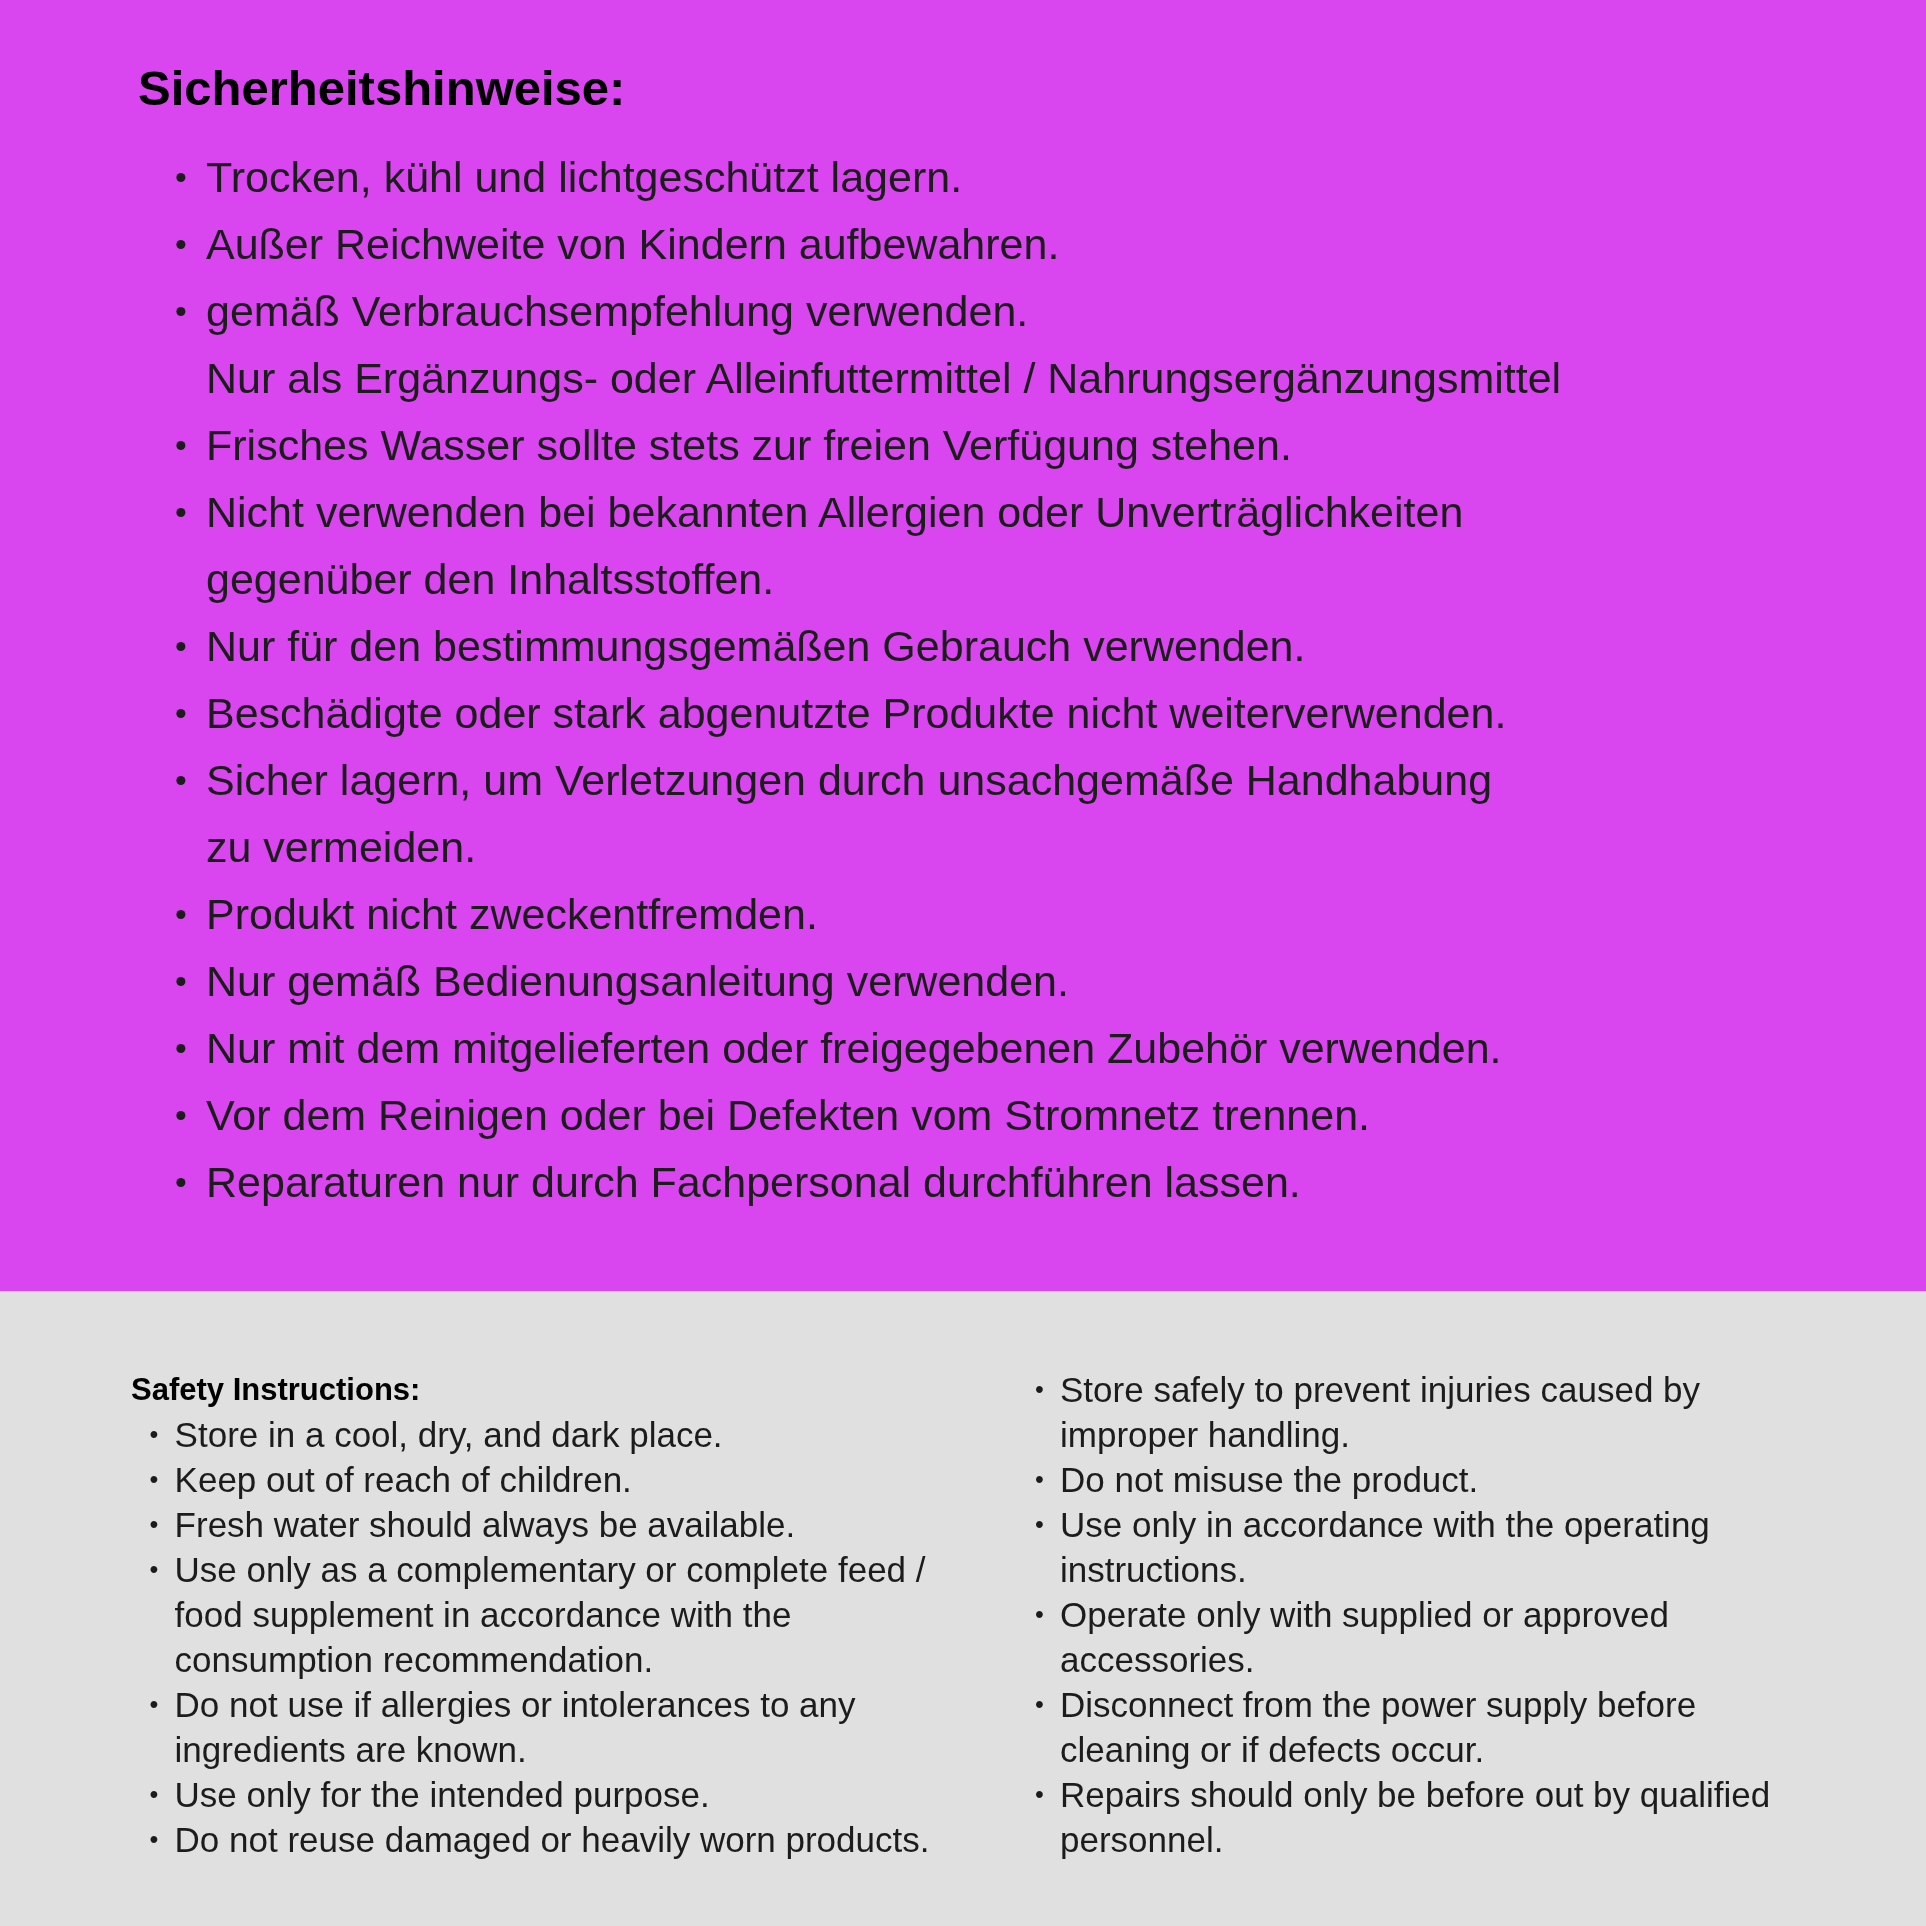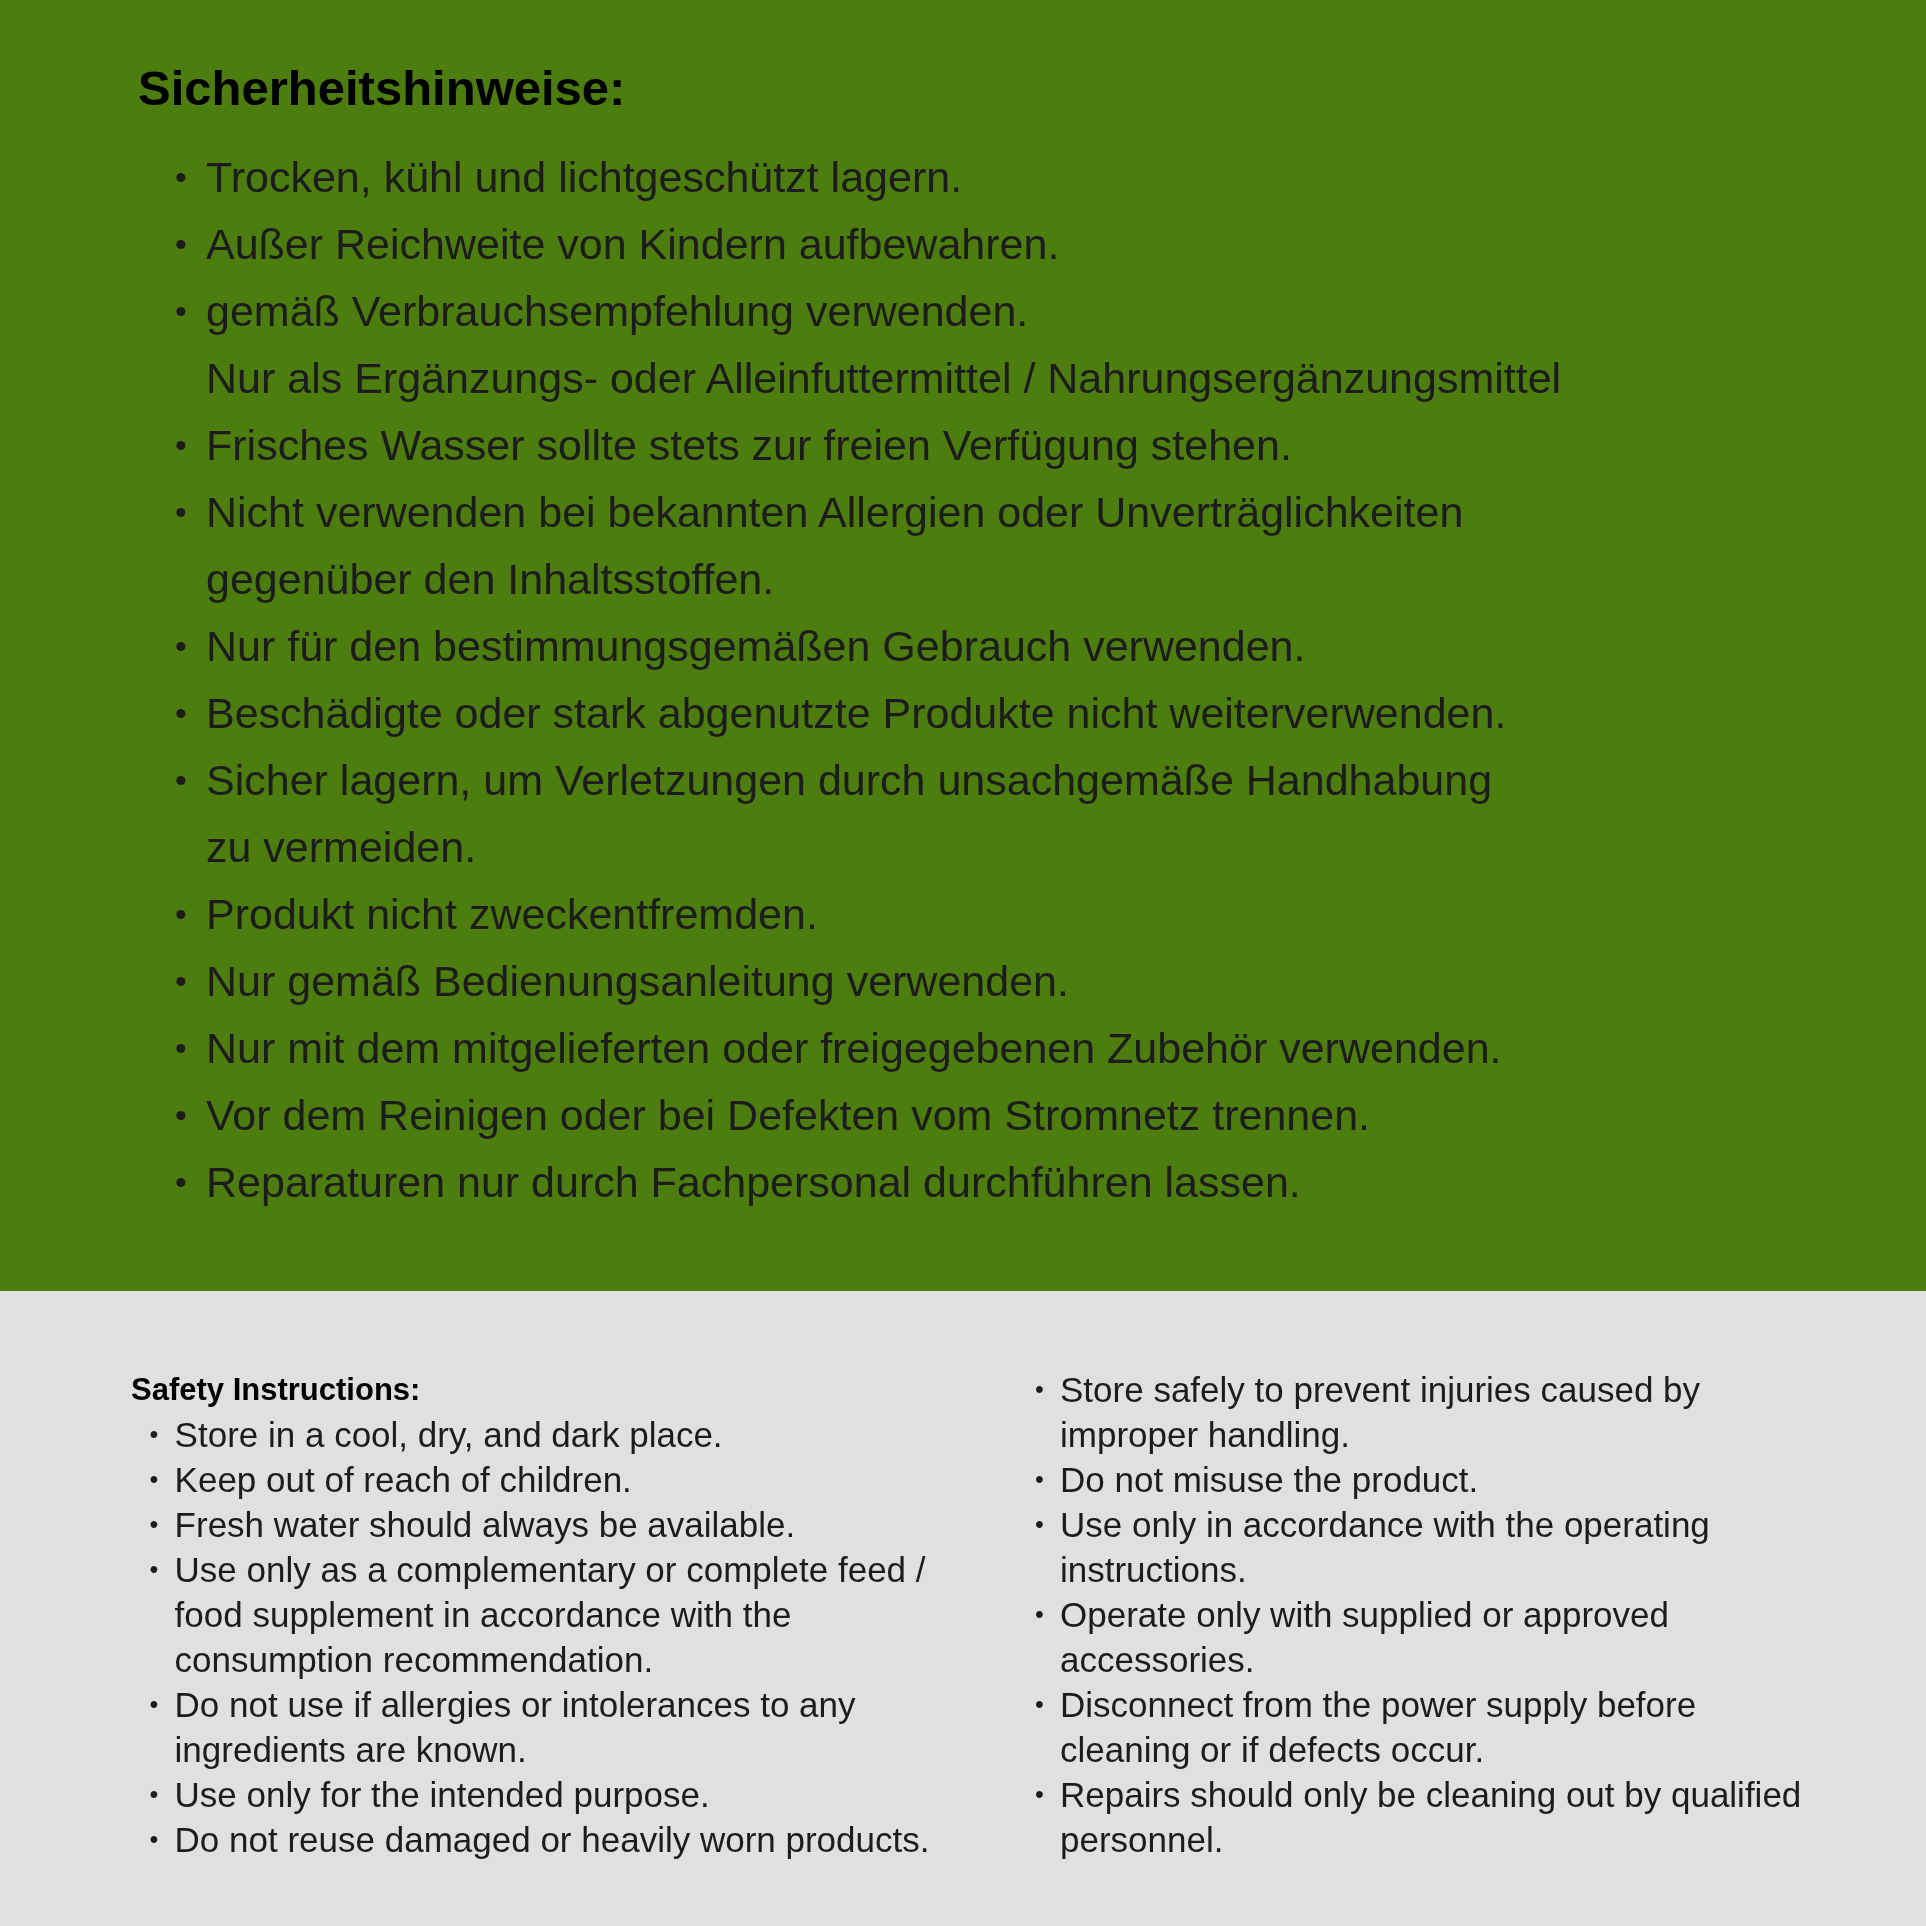--- a/index.html
+++ b/index.html
@@ -11,21 +11,21 @@
     height: 1926px;
     background: #ffffff;
     font-family: "Liberation Sans", sans-serif;
     color: #1c1c1c;
     overflow: hidden;
   }
   .de-section {
     box-sizing: border-box;
     height: 1291px;
     padding: 64px 58px 0 138px;
-    background: #4d7c0f;
+    background: #d946ef;
   }
   .de-title {
     margin: 0;
     font-size: 49px;
     line-height: 49px;
     font-weight: 700;
     color: #000000;
   }
   ul.bullet-list {
     list-style: none;
@@ -184,19 +184,19 @@
       </li>
       <li>
         <span class="line">Operate only with supplied or approved</span>
         <span class="line">accessories.</span>
       </li>
       <li>
         <span class="line">Disconnect from the power supply before</span>
         <span class="line">cleaning or if defects occur.</span>
       </li>
       <li>
-        <span class="line">Repairs should only be cleaning out by qualified</span>
+        <span class="line">Repairs should only be before out by qualified</span>
         <span class="line">personnel.</span>
       </li>
     </ul>
   </div>
 </div>
 
 
 </body></html>

